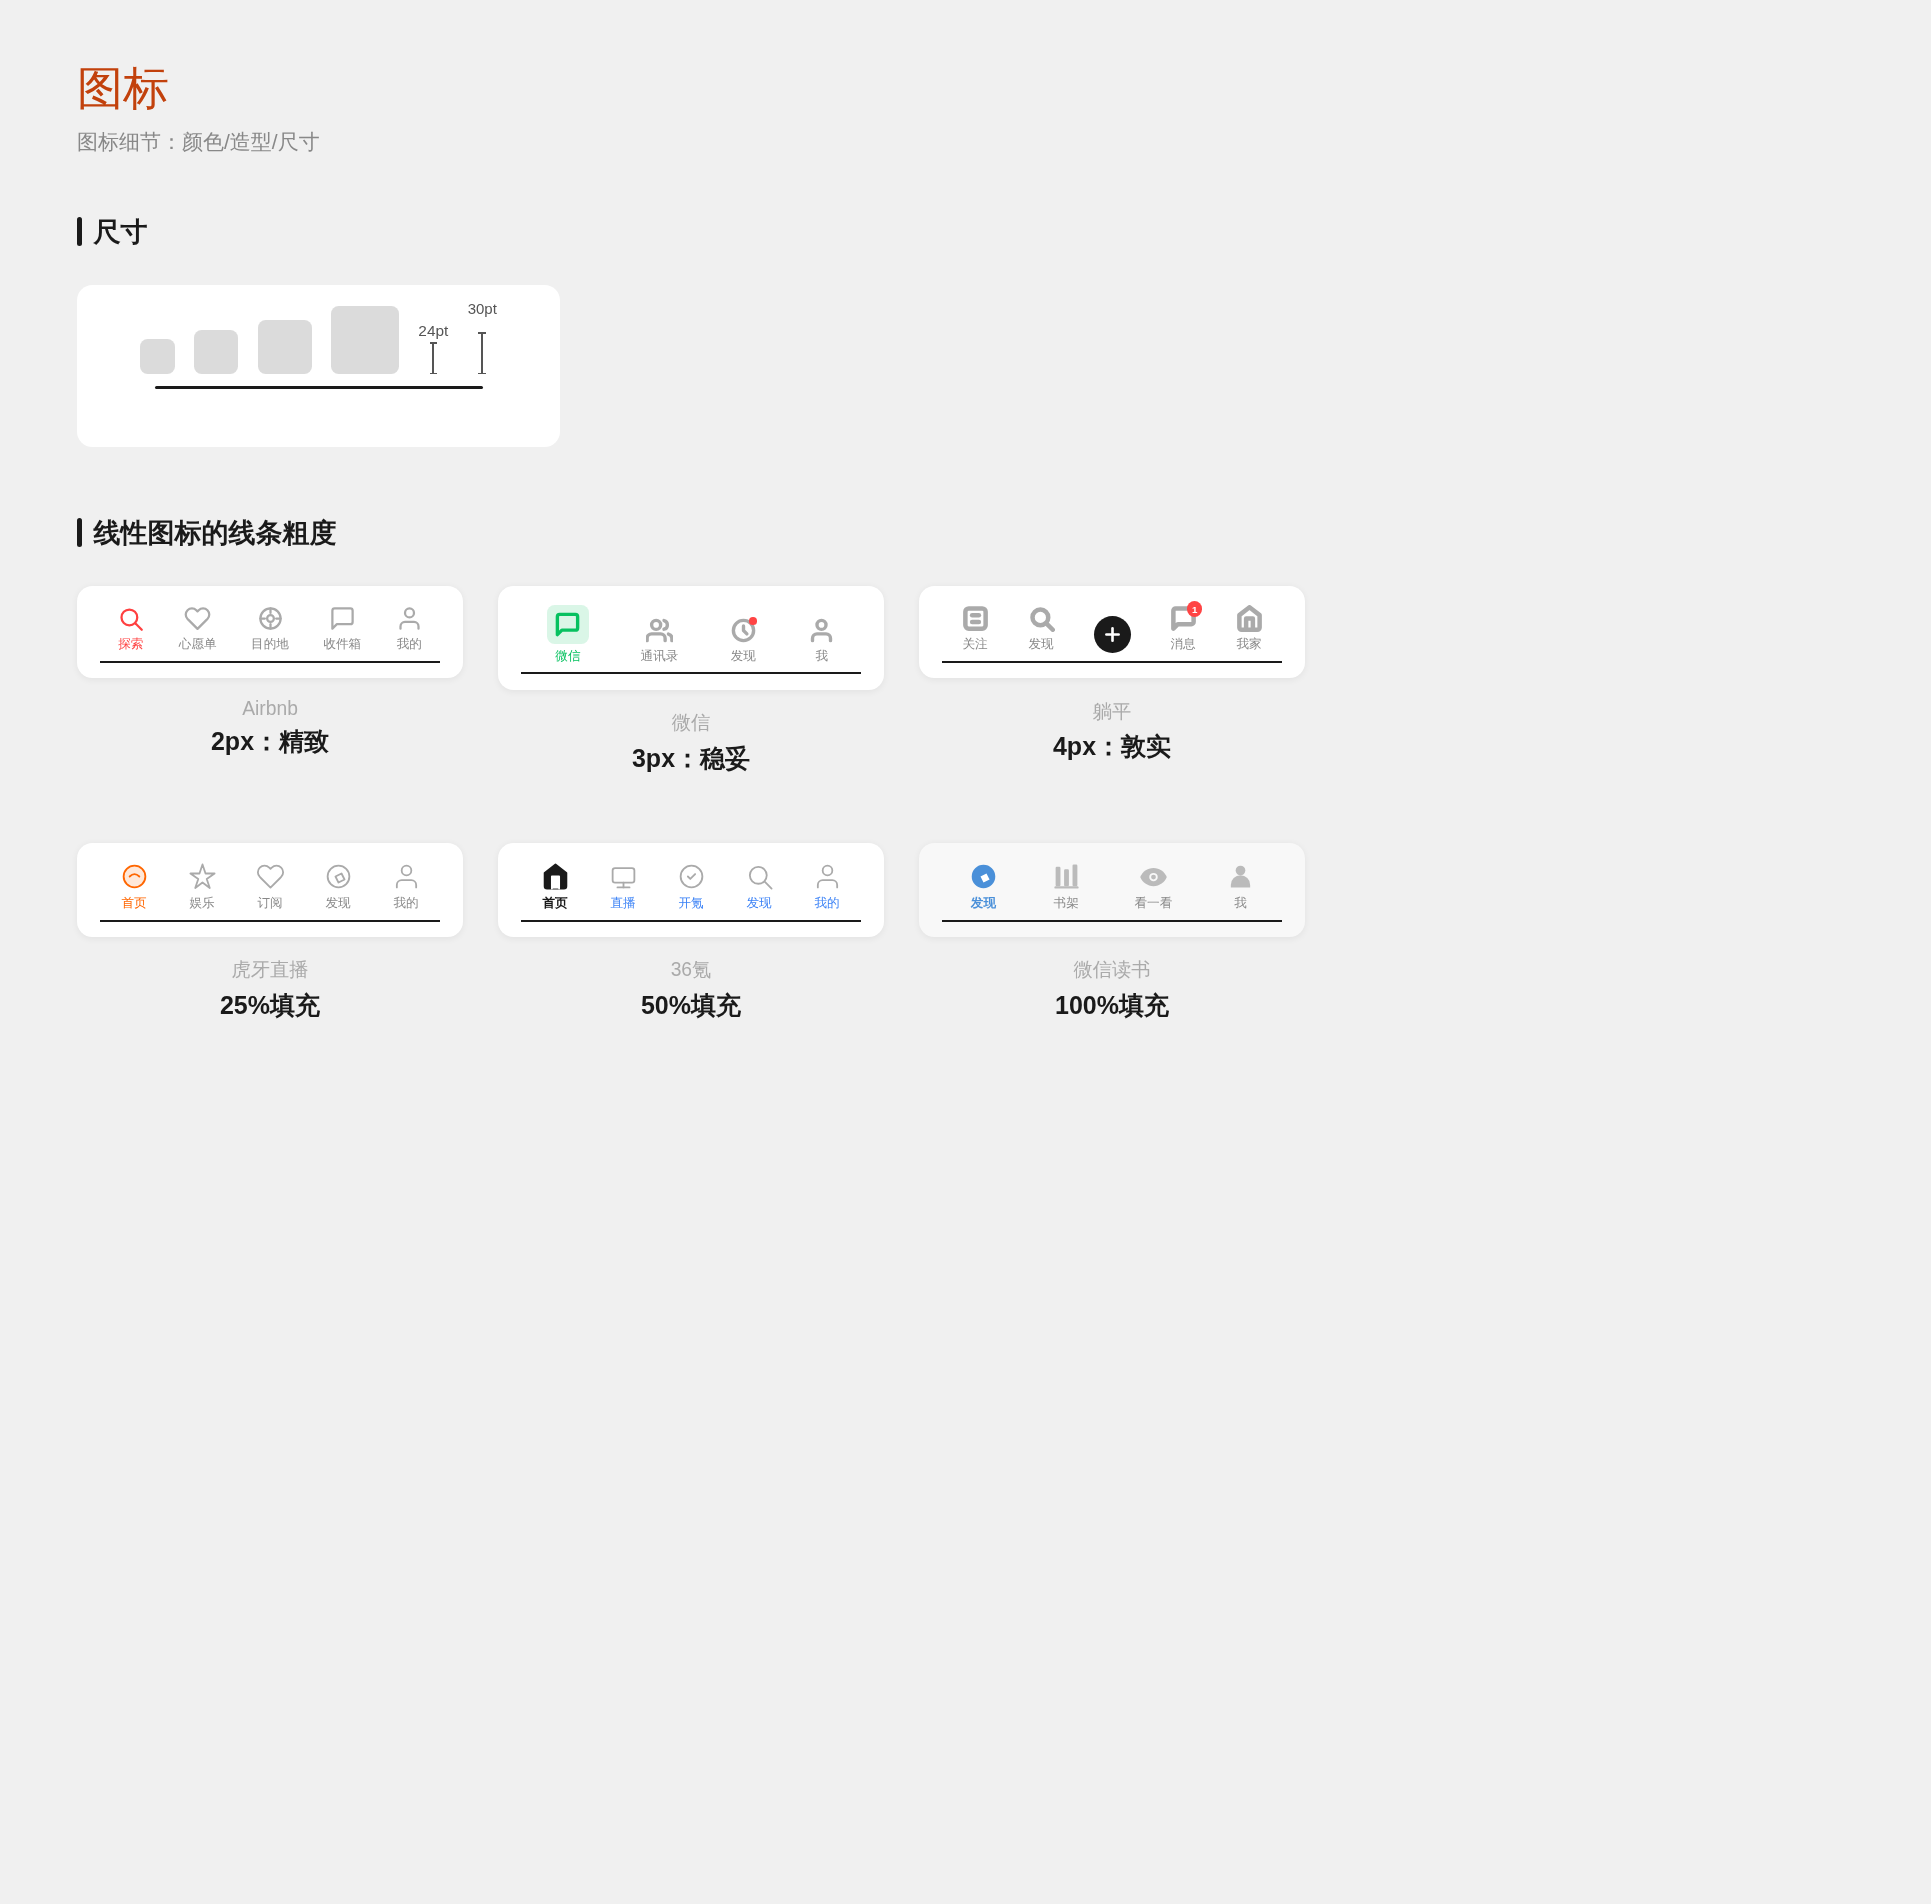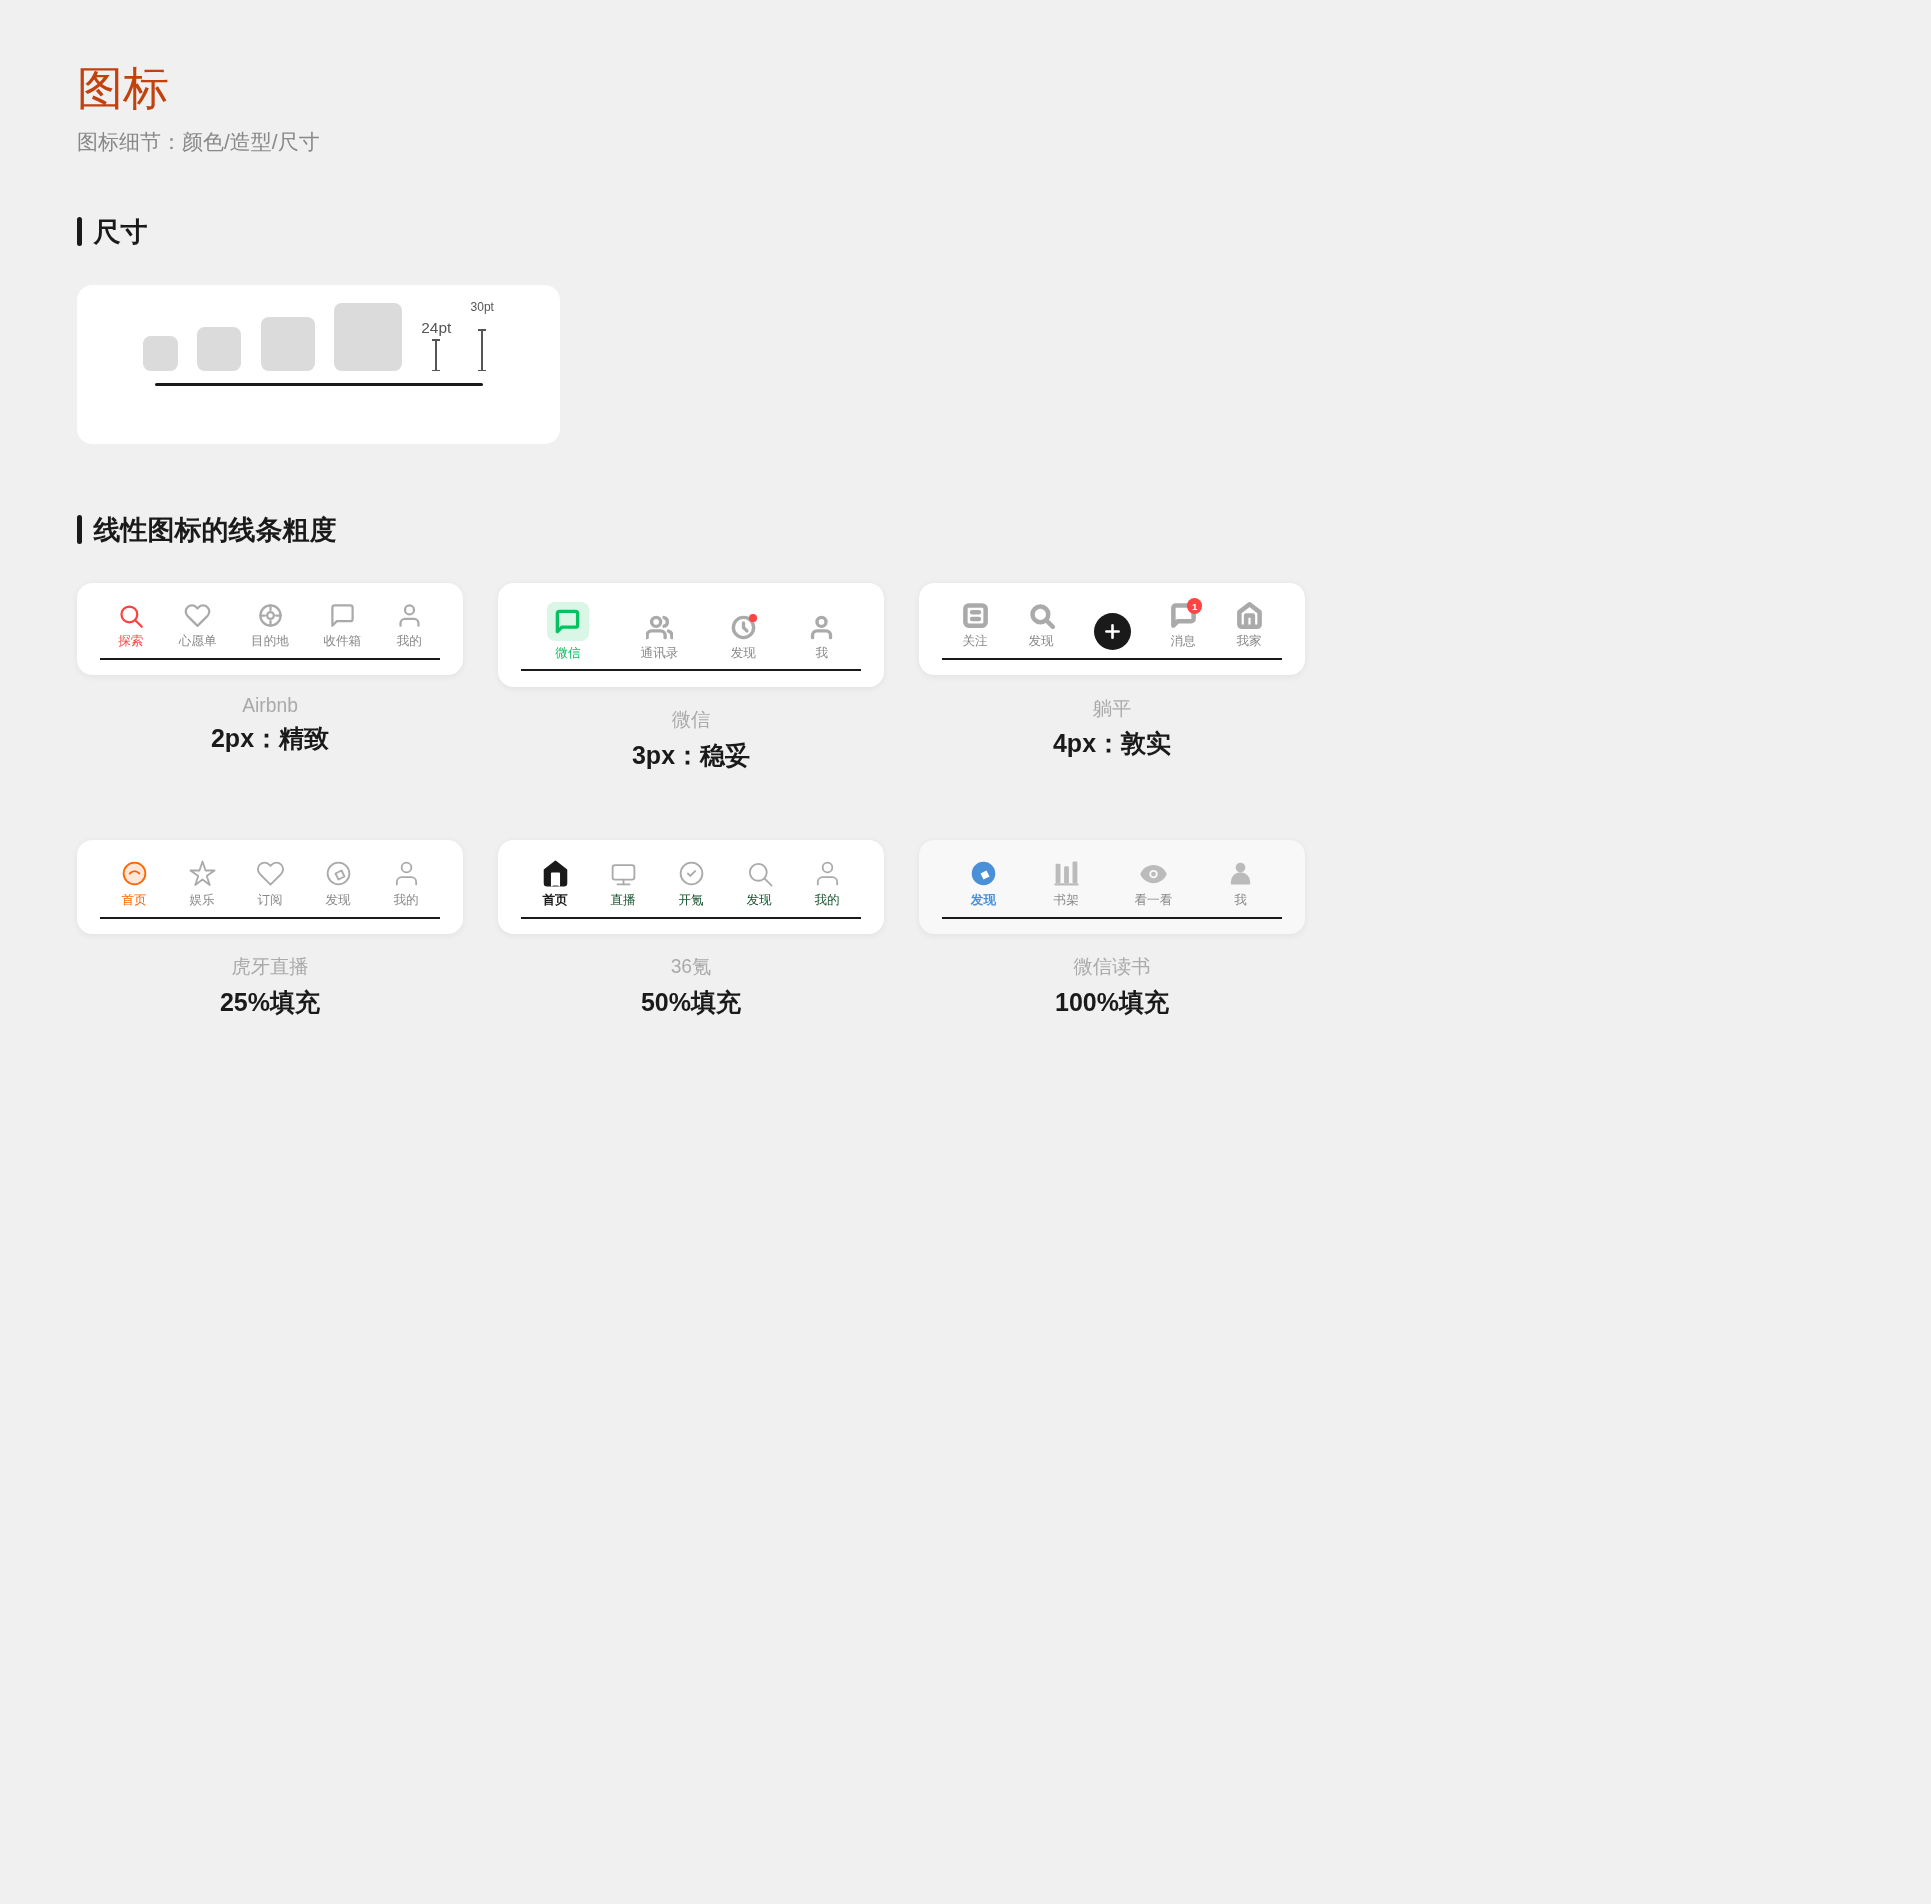--- a/index.html
+++ b/index.html
@@ -151,21 +151,21 @@
       height: 37px;
       background: #1a1a1a;
       border-radius: 50%;
       display: flex;
       align-items: center;
       justify-content: center;
     }
 
     
     .krypton-tab .nav-item .nav-label {
-      color: #14532d;
+      color: #3b82f6;
     }
 
     
     .wechat-read-tab .nav-item .nav-label {
       color: #888;
     }
 
     .size-demo-full {
       background: #fff;
       border-radius: 15.4px;
@@ -214,21 +214,21 @@
         <div style="display:flex;align-items:stretch;">
           <div style="display:flex;flex-direction:column;align-items:center;">
             <div style="width:7.7px;height:1.9px;background:#555;"></div>
             <div style="width:1.9px;flex:1;background:#555;min-height:29px;"></div>
             <div style="width:7.7px;height:1.9px;background:#555;"></div>
           </div>
         </div>
       </div>
 
       <div style="display:flex;flex-direction:column;align-items:center;gap:0;">
-        <span style="font-size:12px;color:#555;margin-bottom:15px;">30pt</span>
+        <span style="font-size:15px;color:#555;margin-bottom:15px;">30pt</span>
         <div style="display:flex;align-items:stretch;">
           <div style="display:flex;flex-direction:column;align-items:center;">
             <div style="width:7.7px;height:1.9px;background:#555;"></div>
             <div style="width:1.9px;flex:1;background:#555;min-height:39px;"></div>
             <div style="width:7.7px;height:1.9px;background:#555;"></div>
           </div>
         </div>
       </div>
     </div>
 

